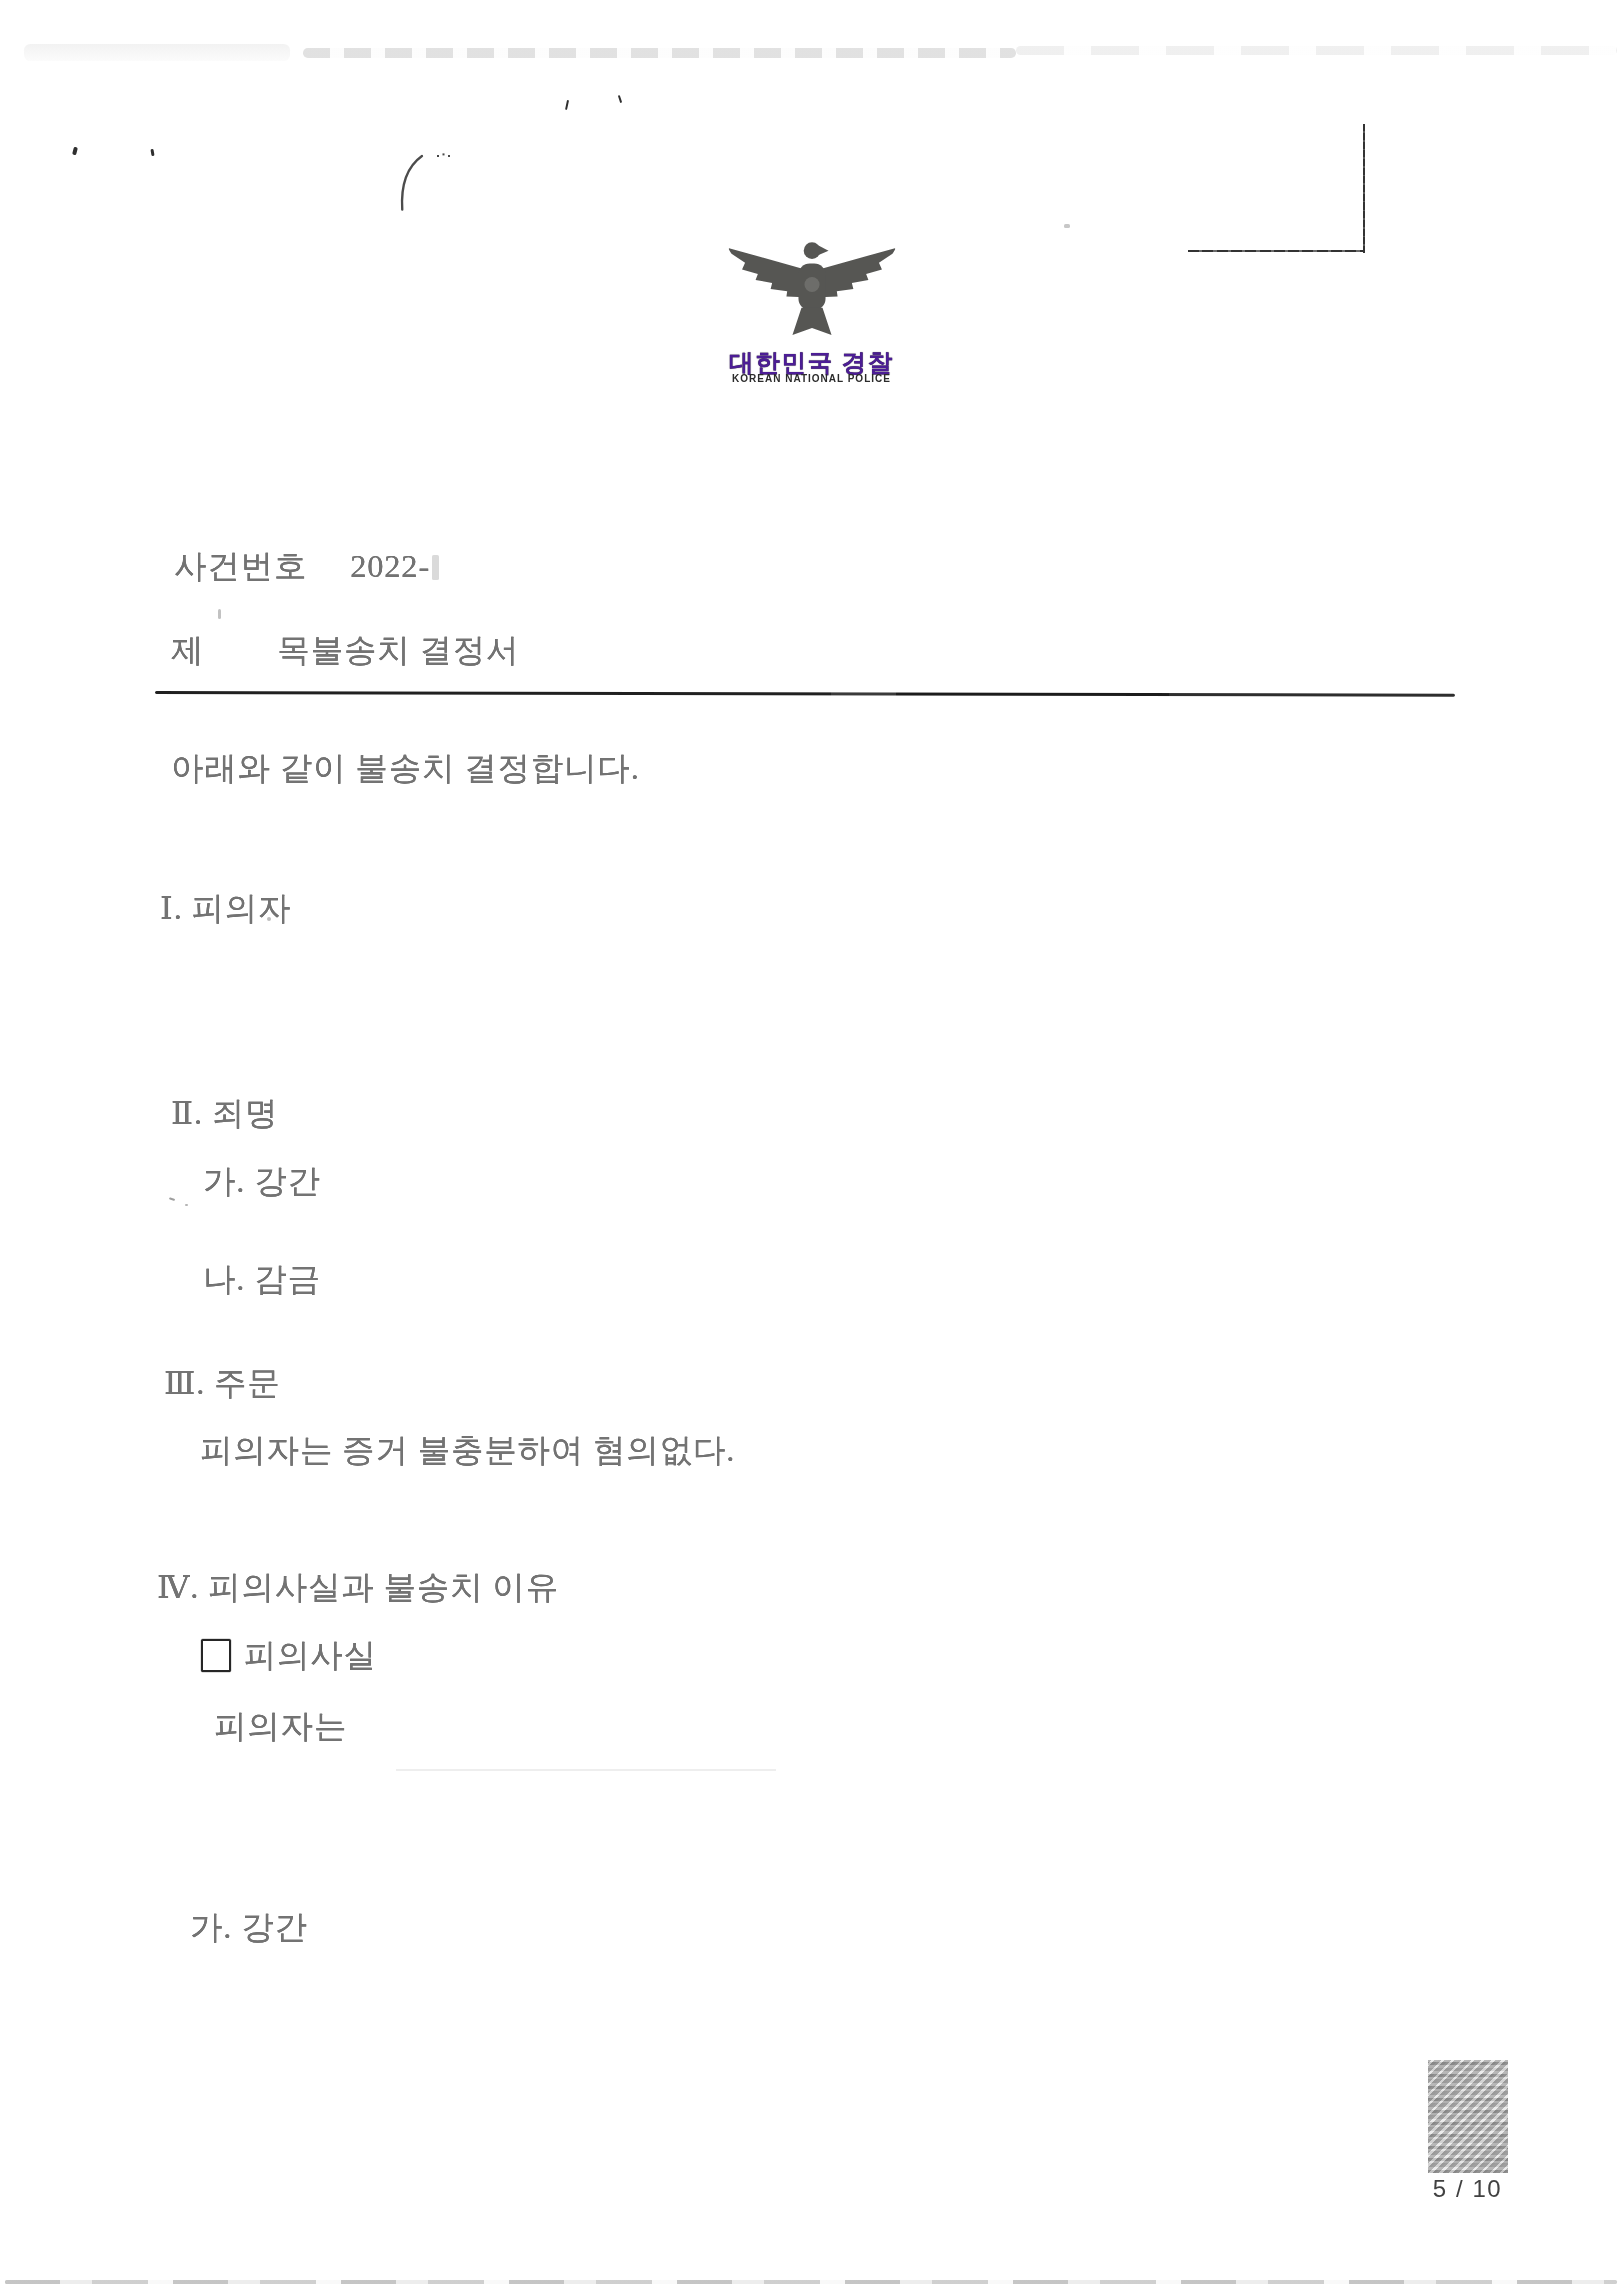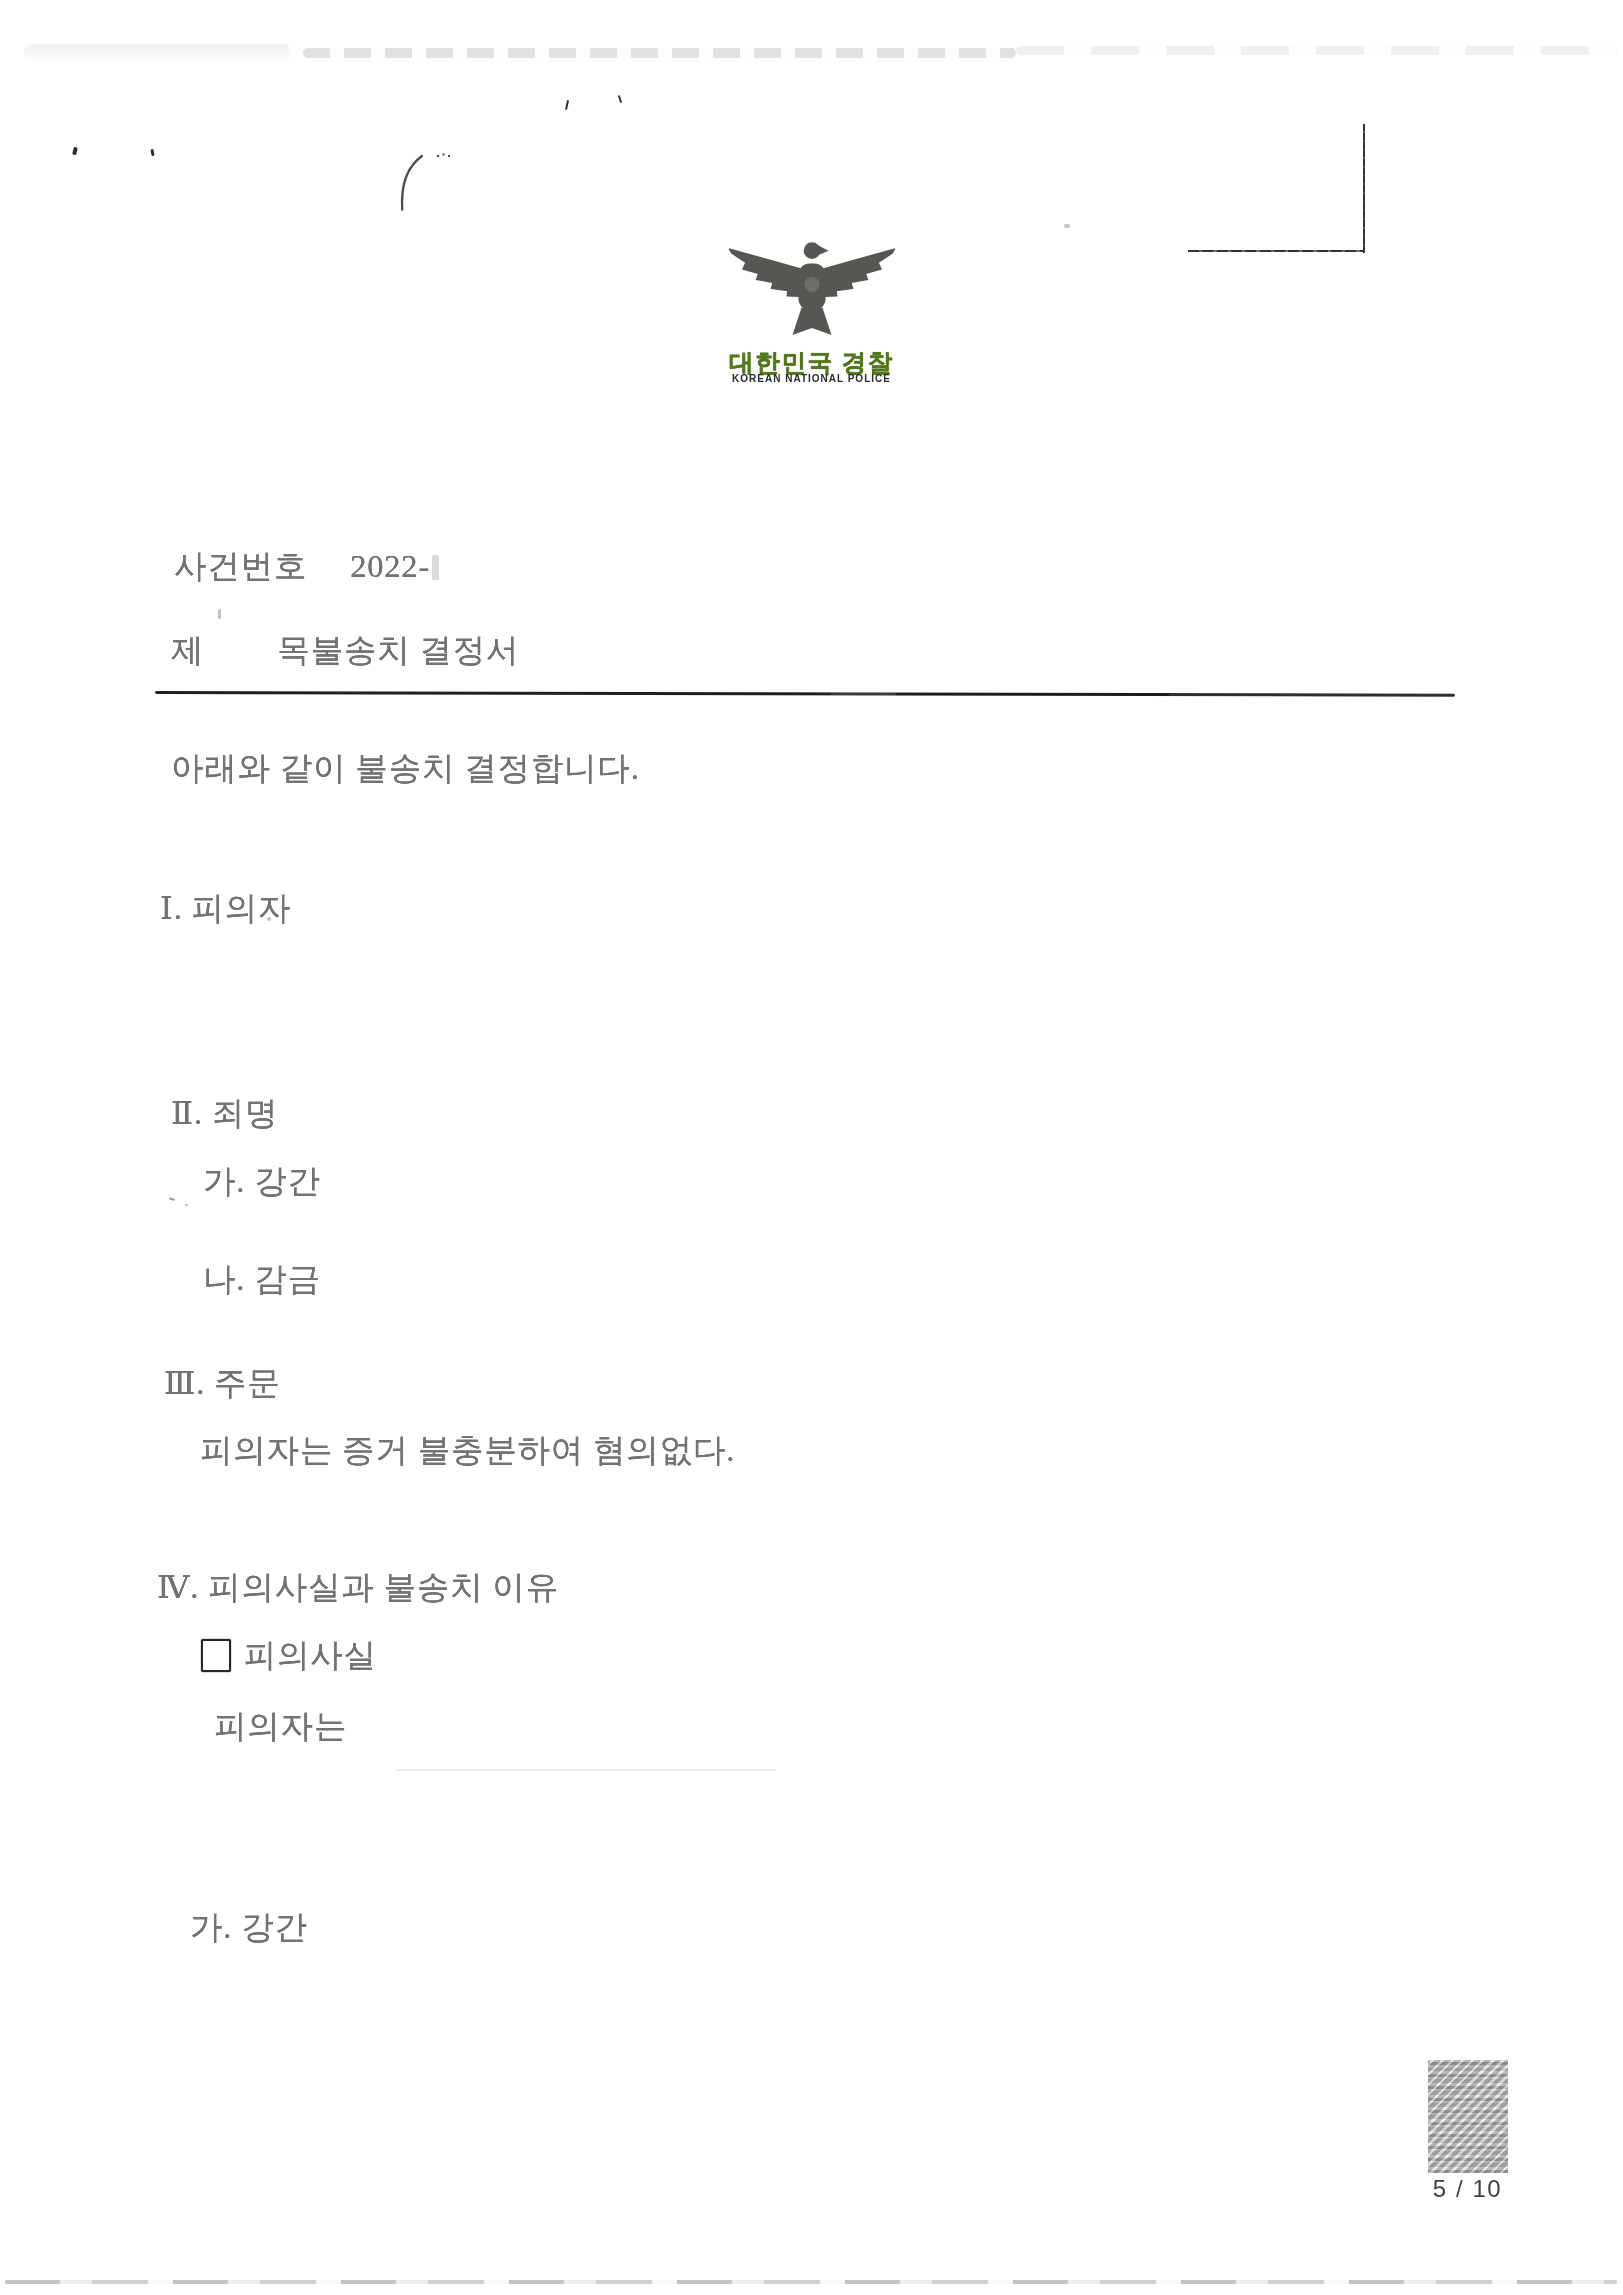--- a/index.html
+++ b/index.html
@@ -12,21 +12,21 @@
 
   .title-row{position:absolute;top:411px;left:50%;transform:translateX(-50%);
      display:flex;align-items:baseline;
      font-family:"Liberation Serif","DejaVu Serif",serif;font-weight:700;
      font-size:42px;color:#141414;letter-spacing:13.5px;white-space:nowrap;
      text-shadow:0 0 0.8px rgba(20,20,20,.8);}
   .title-dot{font-size:24px;letter-spacing:0;margin:0 82px 0 1.6px;transform:translateY(-6.3px);}
 
   .org-kr{position:absolute;top:346px;left:50%;transform:translateX(-50%);
      font-family:"Liberation Serif","DejaVu Serif",serif;font-weight:700;
-     font-size:24.6px;color:#4d7c0f;letter-spacing:1.6px;white-space:nowrap;
+     font-size:24.6px;color:#4c1d95;letter-spacing:1.6px;white-space:nowrap;
      text-shadow:0 0 0.8px rgba(0,0,0,.9);}
   .org-en{position:absolute;top:373px;left:50%;transform:translateX(-50%);
      font-family:"Liberation Sans","DejaVu Sans",sans-serif;font-weight:700;
      font-size:10px;color:#2b2b2b;letter-spacing:1px;white-space:nowrap;}
 
   .rule{position:absolute;left:155px;top:691px;width:1300px;height:3.2px;
      background:linear-gradient(90deg,#202020 0 52%,#3a3a3a 52% 57%,#1c1c1c 57% 78%,#2e2e2e 78% 100%);
      transform:rotate(0.12deg);transform-origin:left center;border-radius:1.6px;}
 
   .checkbox{display:inline-block;width:26px;height:29px;border:2.4px solid #262626;

